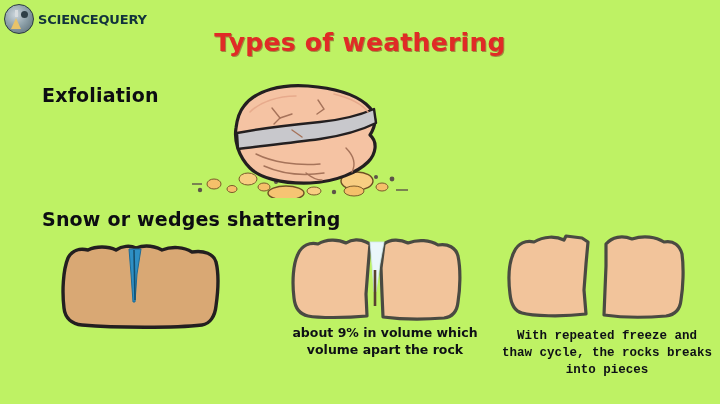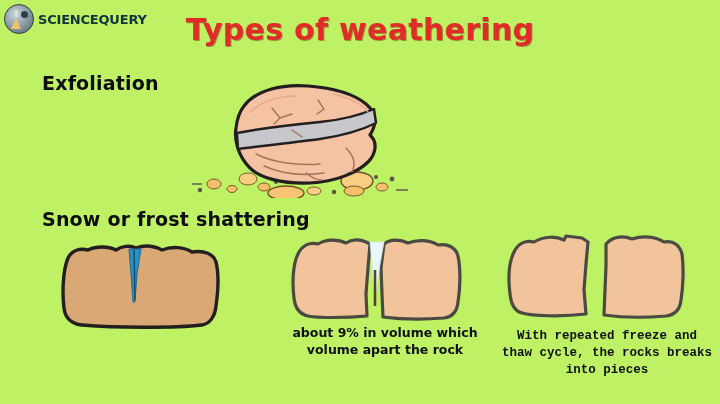--- a/index.html
+++ b/index.html
@@ -72,39 +72,39 @@
     letter-spacing: -0.2px;
     color: #12333c;
     white-space: nowrap;
   }
 
   
   #main-title {
     position: absolute;
     left: 0;
     right: 0;
-    top: 12px;
+    top: 28px;
     text-align: center;
     font-family: "DejaVu Sans", sans-serif;
     font-weight: bold;
-    font-size: 30px;
+    font-size: 25px;
     color: #E02B26;
     letter-spacing: 0.3px;
     text-shadow: 1px 1px 0 rgba(120,20,18,0.45);
   }
   .section-heading {
     position: absolute;
     font-family: "DejaVu Sans", sans-serif;
     font-weight: bold;
     font-size: 19px;
     color: #0d0d12;
     letter-spacing: 0.2px;
     white-space: nowrap;
   }
-  #heading-exfoliation { left: 42px; top: 72px; }
+  #heading-exfoliation { left: 42px; top: 84px; }
   #heading-frost       { left: 42px; top: 208px; }
 
   
   .caption {
     position: absolute;
     text-align: center;
     font-family: "DejaVu Sans", sans-serif;
     font-weight: bold;
     font-size: 12.5px;
     line-height: 17px;
@@ -178,21 +178,21 @@
       <path d="M78 88 C96 96 118 98 138 95"></path>
       <path d="M160 70 C168 78 170 86 166 94"></path>
       <path d="M120 95 C126 100 130 102 136 102"></path>
     </g>
     <g fill="none" stroke="#e6a88a" stroke-width="1.6" stroke-linecap="round" opacity="0.9">
       <path d="M64 34 C74 24 92 18 110 18"></path>
       <path d="M148 16 C164 20 176 26 182 34"></path>
     </g>
   </svg>
 
-  <div id="heading-frost" class="section-heading">Snow or frost shattering</div>
+  <div id="heading-frost" class="section-heading">Snow or wedges shattering</div>
 
   <svg id="illo-rock-1" class="illo" viewBox="0 0 168 92">
     <path d="M12 18 C16 10 24 8 32 10 C40 6 52 6 60 10
              C66 6 74 5 80 8 C88 5 98 6 106 10
              C116 6 128 7 136 12 C148 10 158 14 160 22
              C163 34 162 52 160 66 C159 76 154 84 146 85
              C120 88 60 88 26 85 C16 84 9 78 8 68
              C6 52 7 30 12 18 Z" fill="#D9A874" stroke="#231f20" stroke-width="3.4" stroke-linejoin="round"></path>
 
     <path d="M73 9 L85 9 L81 34 L79 62 L77 62 L75 34 Z" fill="#2E8FC4" stroke="#1d6b97" stroke-width="1"></path>

